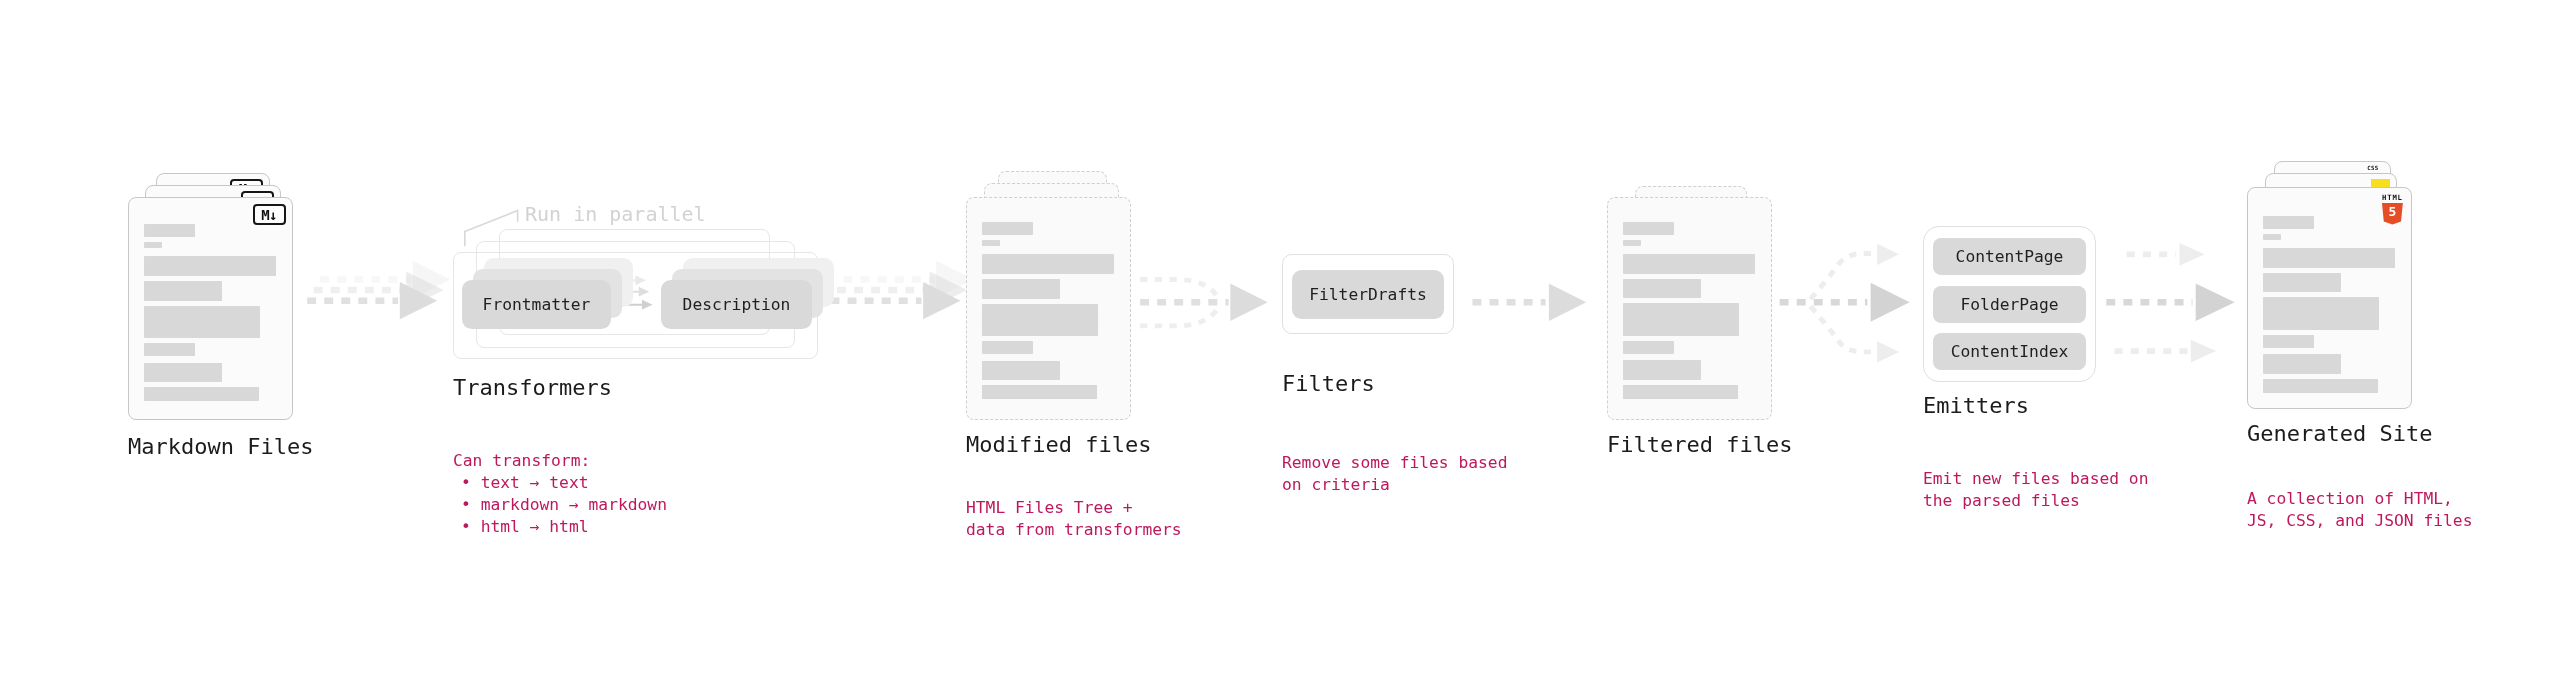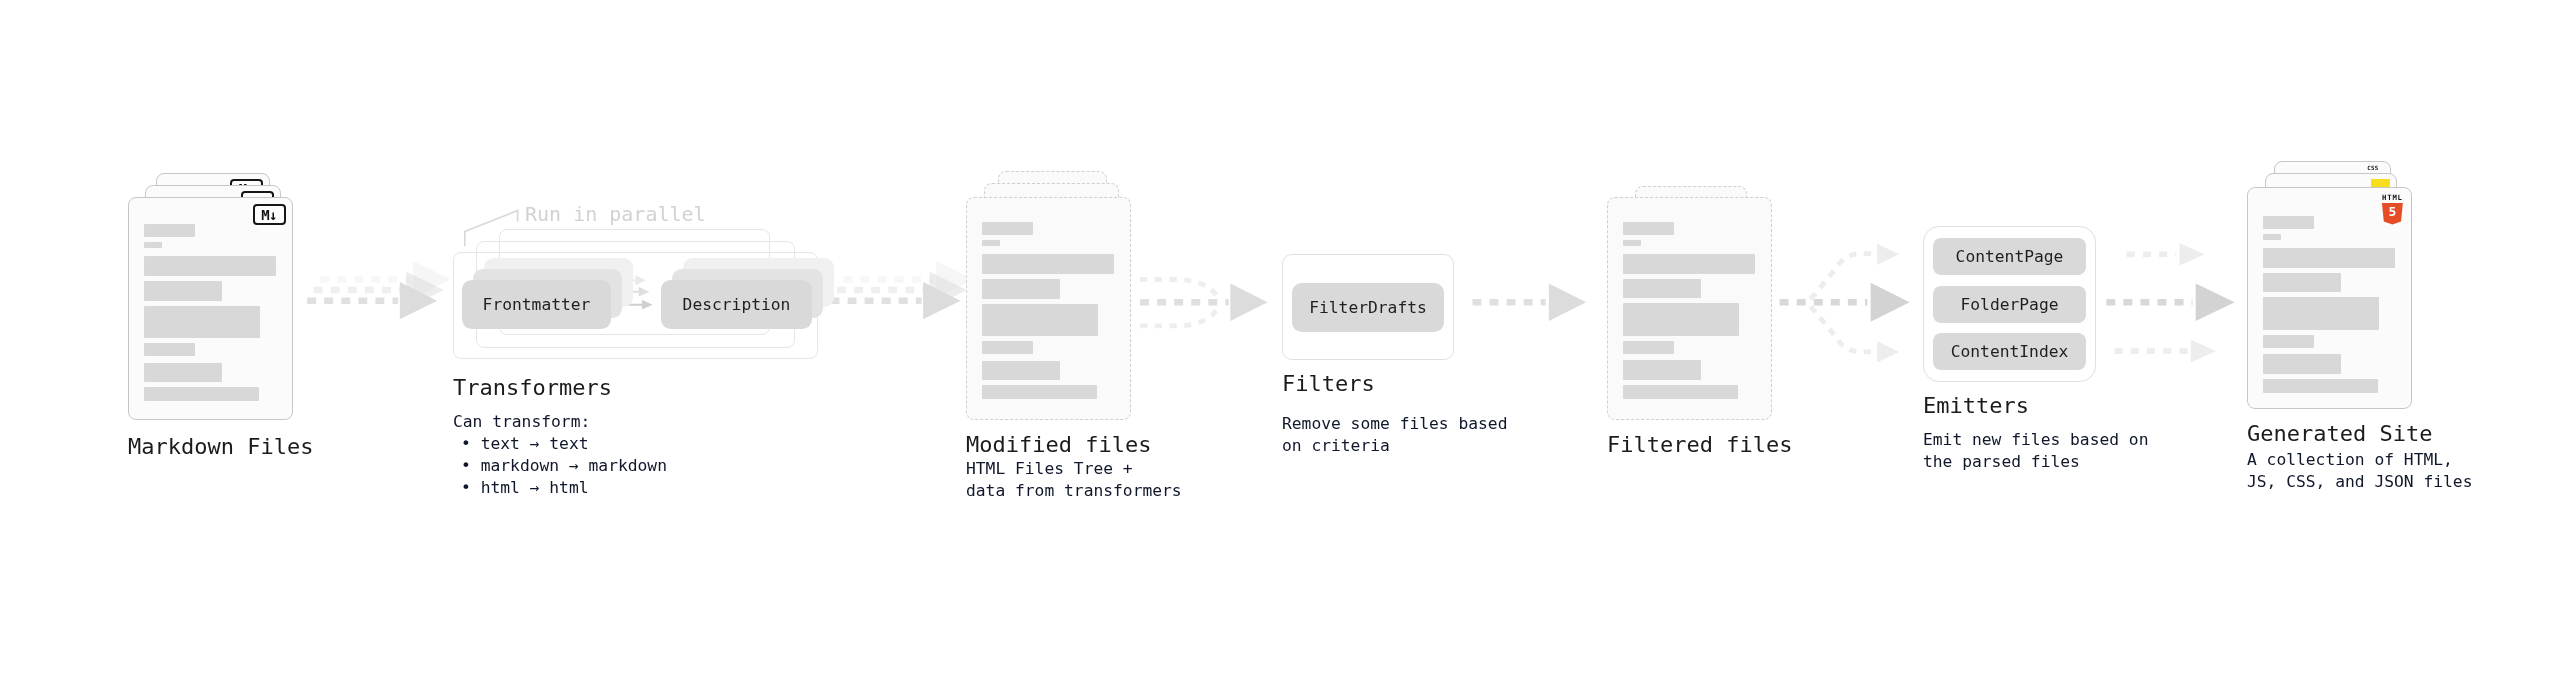--- a/index.html
+++ b/index.html
@@ -48,21 +48,21 @@
   
   .toolbox{position:absolute;border:1.6px solid #e0e0e0;border-radius:9.8px;box-sizing:border-box;
            display:flex;flex-direction:column;align-items:center;justify-content:center;gap:10.6px;}
   .toolbox .tpill{position:static;width:153px;height:37px;border-radius:8.1px;background:#d9d9d9;
         display:flex;align-items:center;justify-content:center;font-size:16.3px;color:#1f1f1f;}
   .toolbox .tpill.big{width:152px;height:49px;border-radius:9.8px;}
 
   
   .h{position:absolute;font-size:22px;font-weight:500;color:#1b1b1b;white-space:nowrap;}
   .label-center{text-align:left;}
-  .desc{position:absolute;font-size:16.3px;line-height:22px;color:#0f172a;white-space:nowrap;}
+  .desc{position:absolute;font-size:16.3px;line-height:22px;color:#be185d;white-space:nowrap;margin-top:39px;}
   .desc span{display:block;}
   .annotation{position:absolute;font-size:20px;color:#d2d2d2;white-space:nowrap;}
 </style>
 </head>
 <body>
 
 <svg class="overlay" width="2576" height="681" viewBox="0 0 3170 838">
   <defs>
     <g id="stackedArrow">
       <path d="M0,0 H112" stroke="#e0e0e0" stroke-width="8" stroke-dasharray="11 10" fill="none"></path>
@@ -188,21 +188,21 @@
         <i class="b8"></i>
     </div>
   </div>
 </div>
 <div class="h" style="left:966px;top:432px;">Modified files</div>
 <div class="desc" style="left:966px;top:458px;">
   <span>HTML Files Tree +</span>
   <span>data from transformers</span>
 </div>
 
-<div class="toolbox" style="left:1282px;top:254px;width:172px;height:106px;">
+<div class="toolbox" style="left:1282px;top:254px;width:172px;height:80px;">
   <div class="tpill big">FilterDrafts</div>
 </div>
 <div class="h" style="left:1282px;top:371px;text-align:right;">Filters</div>
 <div class="desc" style="left:1282px;top:413px;">
   <span>Remove some files based</span>
   <span>on criteria</span>
 </div>
 
 <div class="stack" style="left:1607px;top:186px;width:165px;height:233px;">
   <div class="card dashed" style="left:28.4px;top:0;width:112px;height:36px;"></div>

